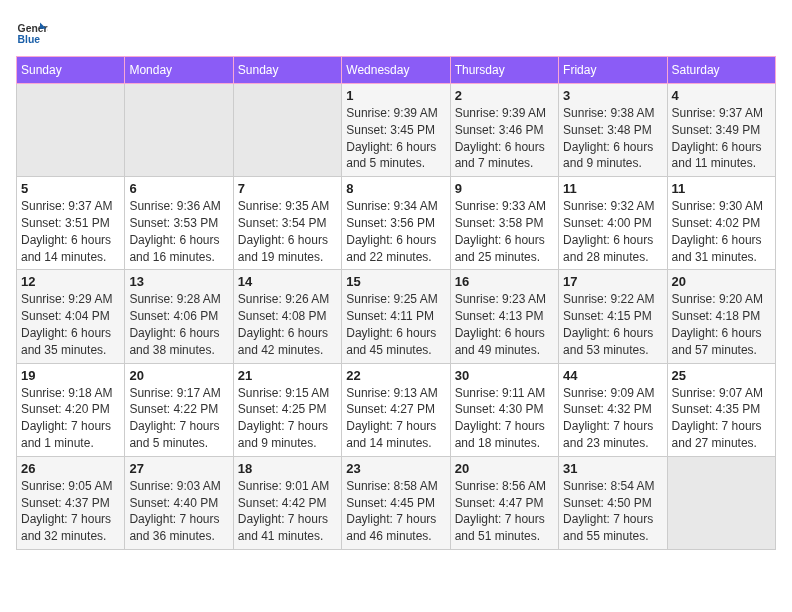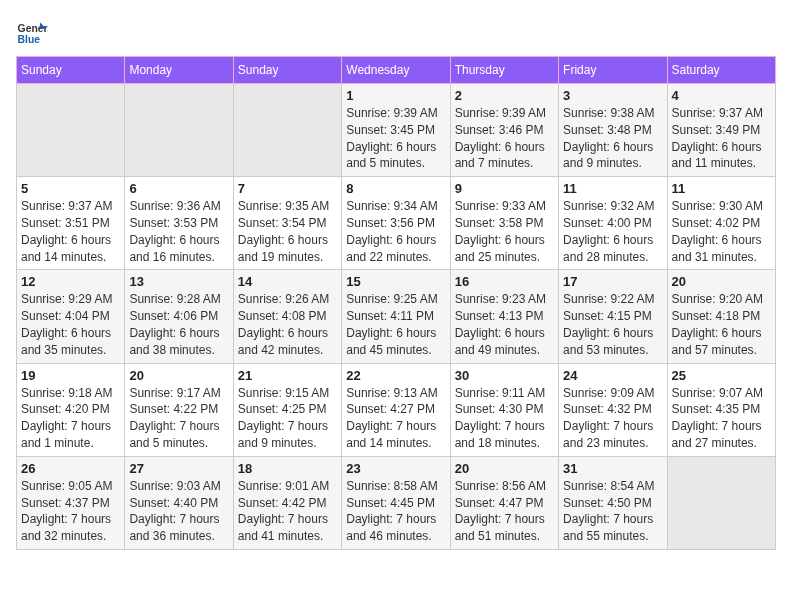--- a/index.html
+++ b/index.html
@@ -207,21 +207,21 @@
         </td>
         <td>
           <span class="day-num">22</span>
           <div class="day-info">Sunrise: 9:13 AM<br>Sunset: 4:27 PM<br>Daylight: 7 hours and 14 minutes.</div>
         </td>
         <td>
           <span class="day-num">30</span>
           <div class="day-info">Sunrise: 9:11 AM<br>Sunset: 4:30 PM<br>Daylight: 7 hours and 18 minutes.</div>
         </td>
         <td>
-          <span class="day-num">24</span>
+          <span class="day-num">44</span>
           <div class="day-info">Sunrise: 9:09 AM<br>Sunset: 4:32 PM<br>Daylight: 7 hours and 23 minutes.</div>
         </td>
         <td>
           <span class="day-num">25</span>
           <div class="day-info">Sunrise: 9:07 AM<br>Sunset: 4:35 PM<br>Daylight: 7 hours and 27 minutes.</div>
         </td>
       </tr>
       <tr>
         <td>
           <span class="day-num">26</span>

